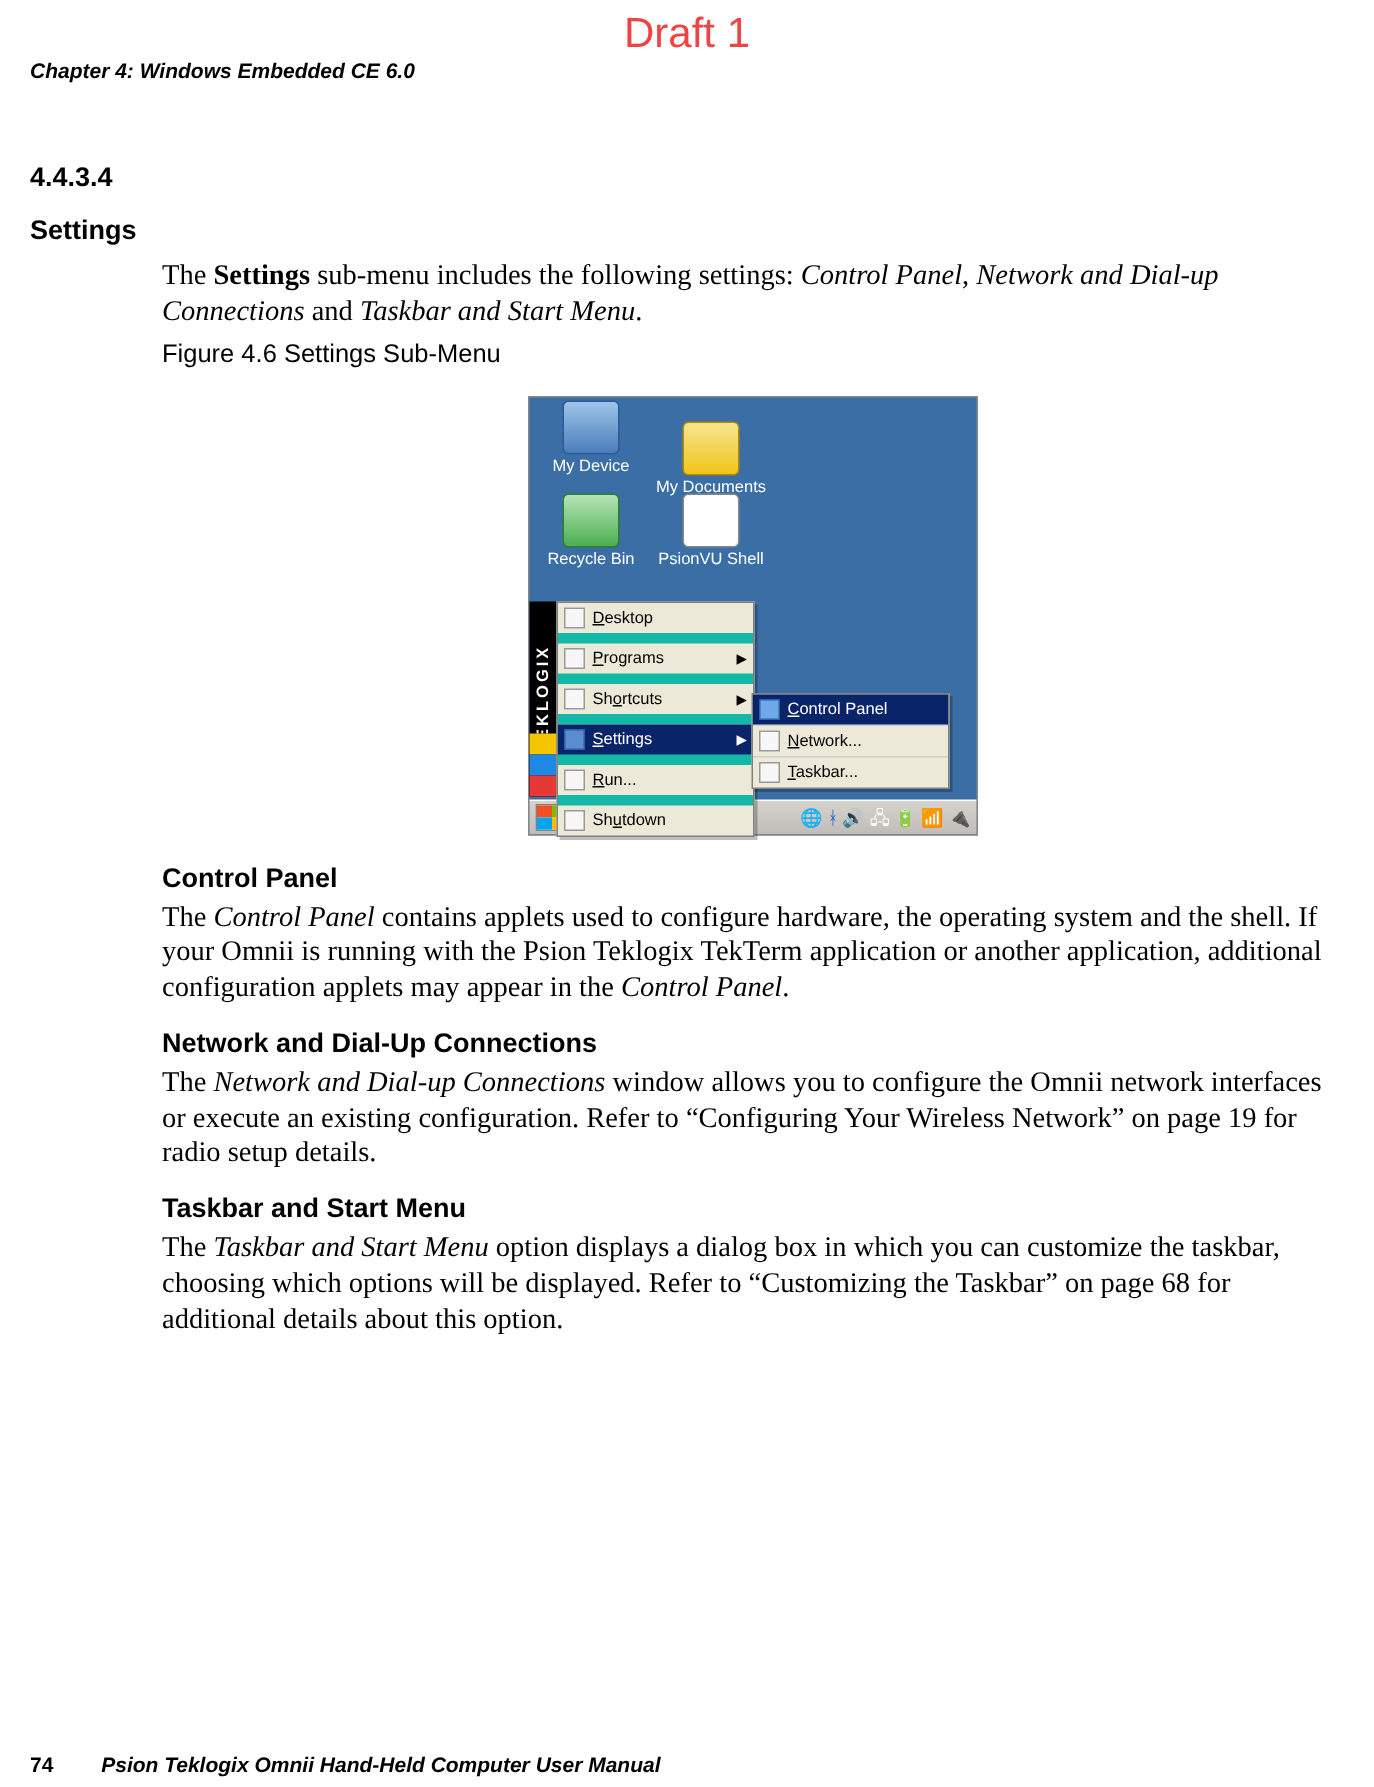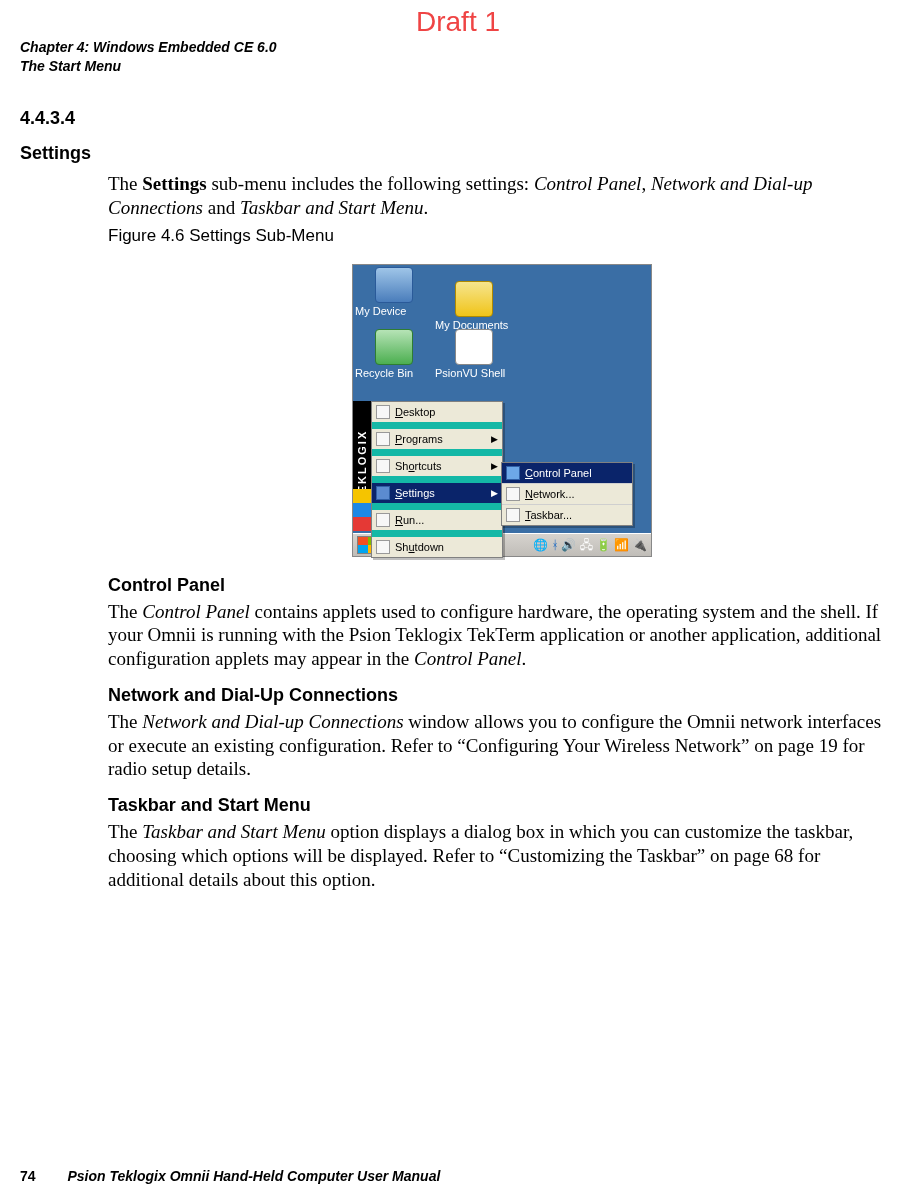--- a/index.html
+++ b/index.html
@@ -93,20 +93,21 @@
     font-size: 11px;
     color: #fff;
   }
   .desktop {
     position: relative;
     height: 268px;
   }
   .dicon {
     position: absolute;
     width: 78px;
+    text-align: center;
   }
   .dicon .iconbox {
     width: 36px;
     height: 34px;
     margin: 0 auto 2px auto;
     border-radius: 4px;
   }
   .dicon .lbl {
     font-size: 11px;
     line-height: 1.1;
@@ -266,21 +267,20 @@
     line-height: 1;
   }
 </style>
 </head>
 <body>
 
 <div class="draft">Draft 1</div>
 
 <div class="header">
   <div>Chapter 4: Windows Embedded CE 6.0</div>
-  <div>The Start Menu</div>
 </div>
 
 <div class="content">
 
   <div class="section-num-row">
     <span>4.4.3.4</span>
     <span>Settings</span>
   </div>
 
   <div class="body-block">

